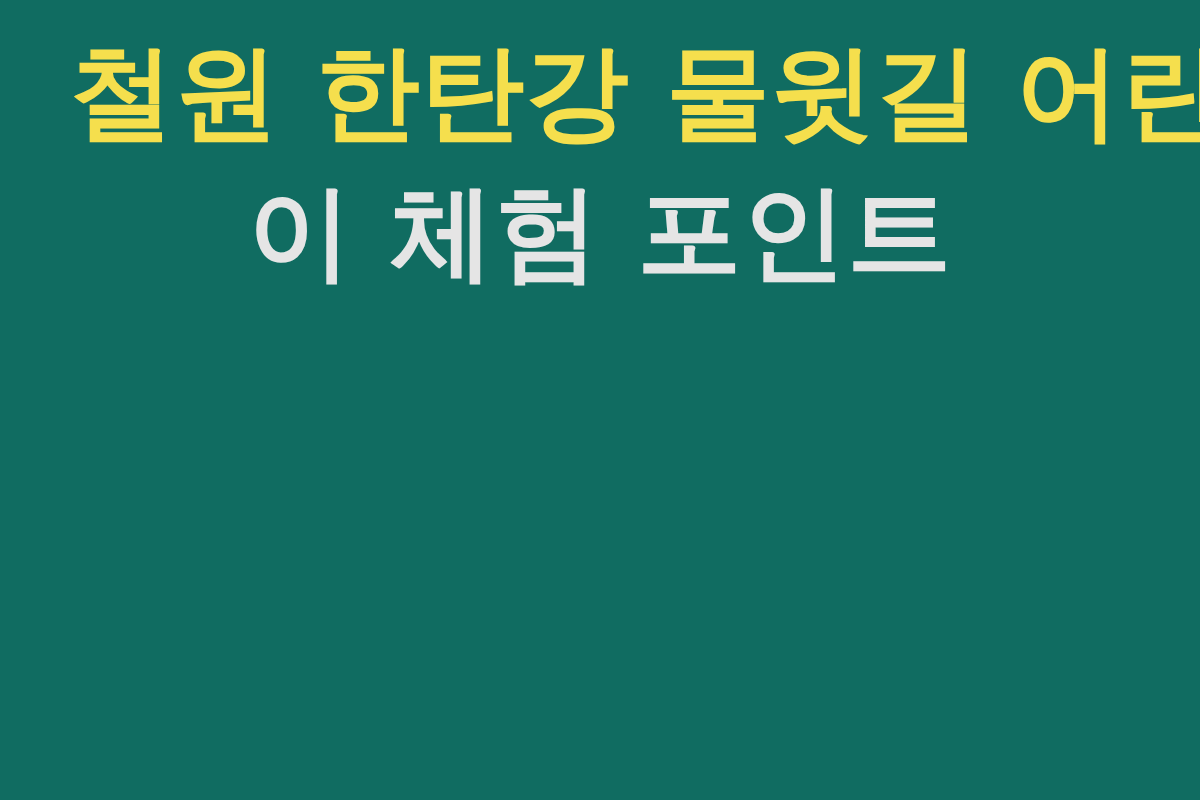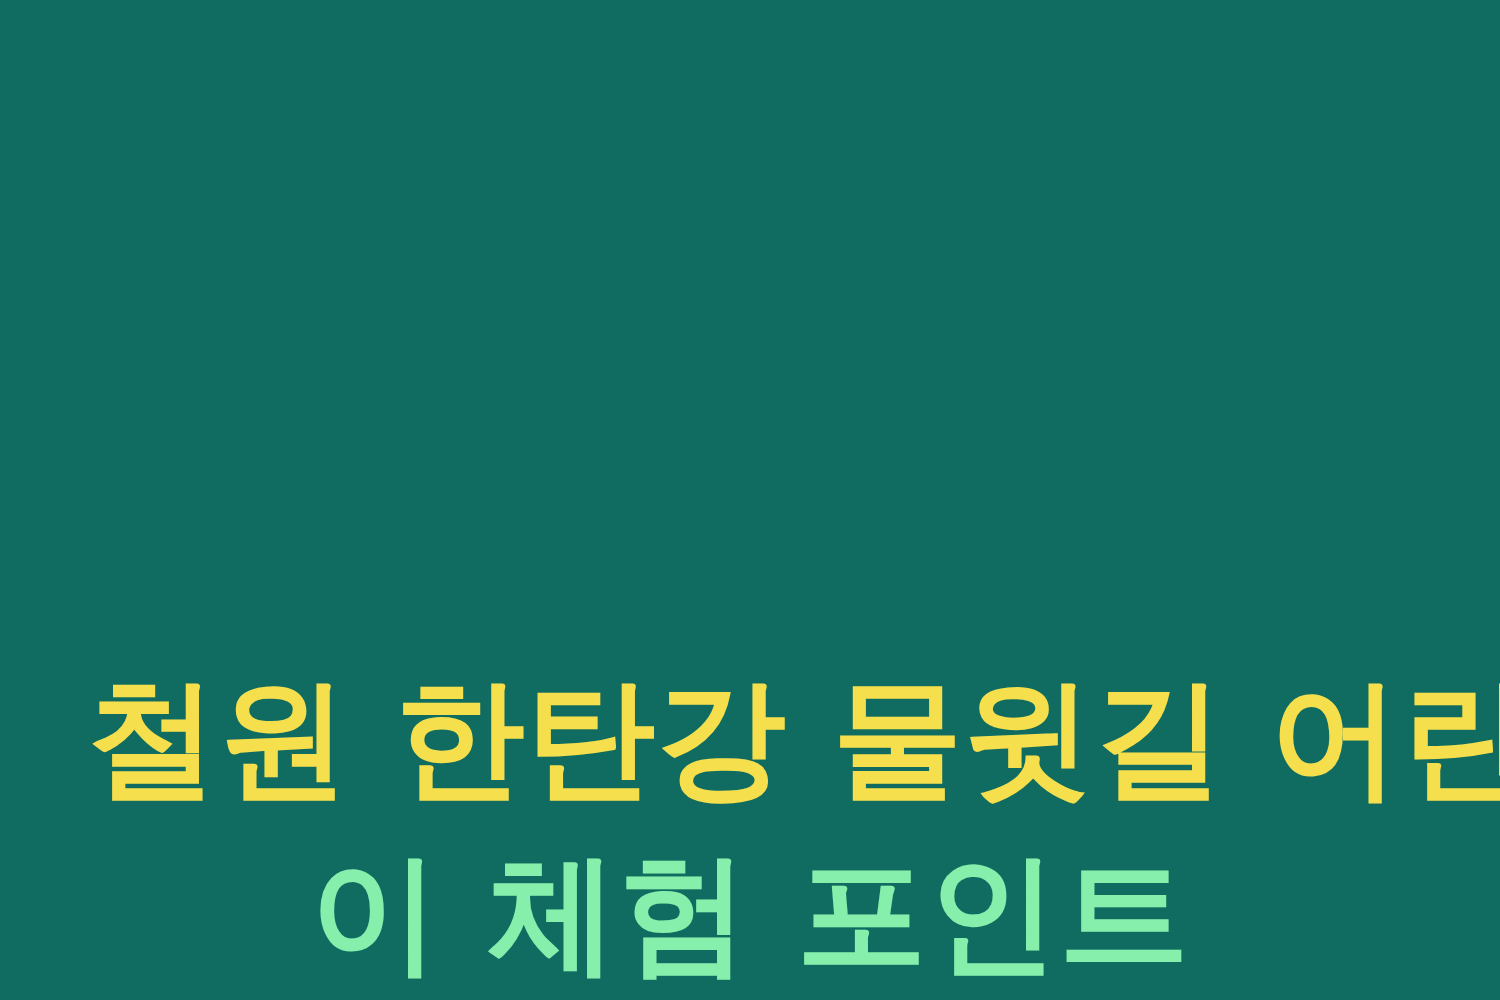--- a/index.html
+++ b/index.html
@@ -14,21 +14,21 @@
     overflow: hidden;
     font-family: "DejaVu Sans", "Liberation Sans", sans-serif;
   }
 
   #banner-card {
     position: relative;
     width: 1200px;
     height: 800px;
     background: #106c61;
     display: flex;
-    align-items: flex-end;
+    align-items: flex-start;
     justify-content: center;
     box-sizing: border-box;
   }
 
   #title-block {
     width: 1060px;
     text-align: center;
     
     margin-top: 22px;
   }
@@ -52,17 +52,17 @@
 </style>
 </head>
 <body>
 
 <div id="banner-card" style="background: rgb(16, 108, 97);">
 
   <div id="title-block">
 
     <span class="title-line line-1" style="color: rgb(245, 223, 77);">철원 한탄강 물윗길 어린</span>
 
-    <span class="title-line line-2" style="color: #86efac;">이 체험 포인트</span>
+    <span class="title-line line-2" style="color: #e5e5e5;">이 체험 포인트</span>
 
   </div>
 
 </div>
 
 </body></html>

